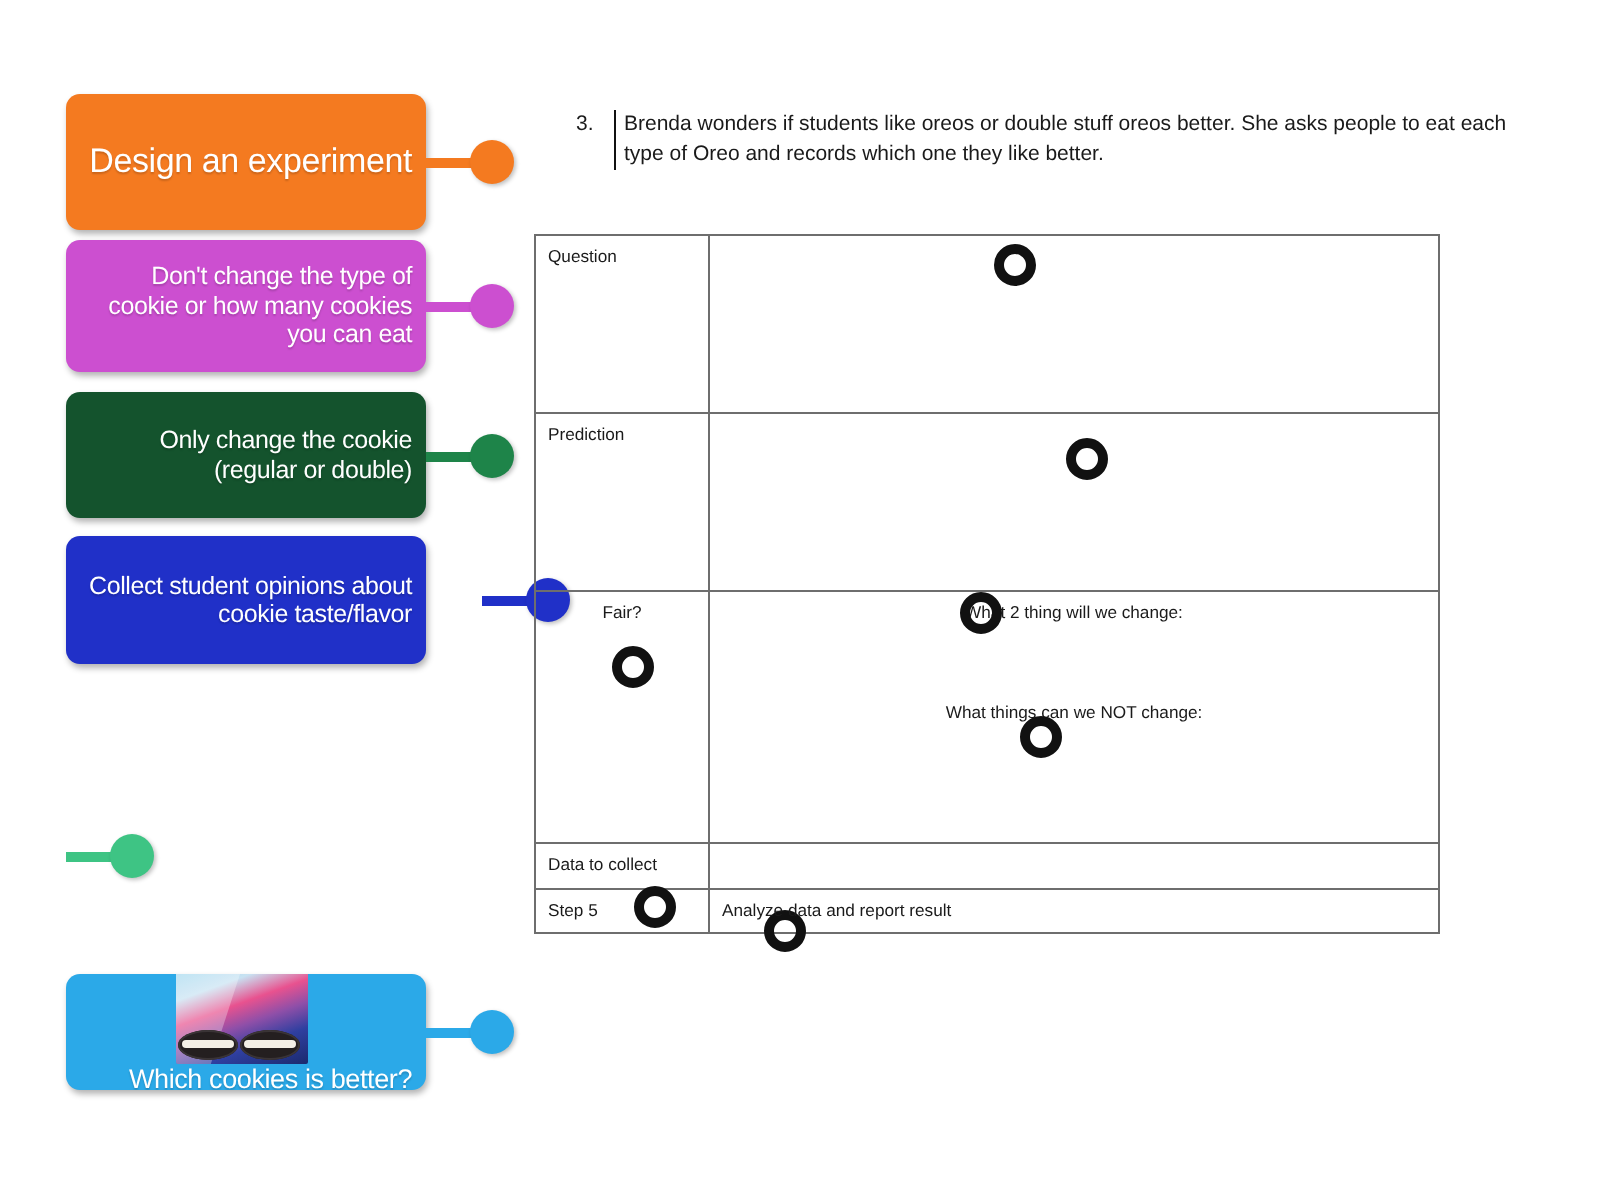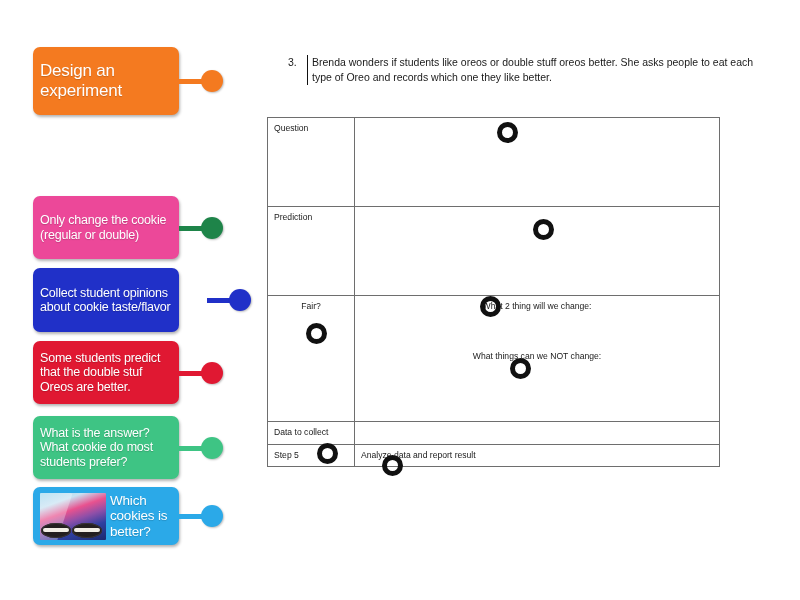--- a/index.html
+++ b/index.html
@@ -25,26 +25,26 @@
   }
 
   .card-row {
     position: absolute;
     left: 33px;
     display: flex;
     align-items: center;
   }
 
   .card {
-    width: 146px;
+    width: 180px;
     border-radius: 7px;
     box-sizing: border-box;
     padding: 22px 7px;
     color: #ffffff;
-    text-align: left;
+    text-align: right;
     line-height: 1.16;
     letter-spacing: -0.2px;
     box-shadow: 1px 2px 3px rgba(0,0,0,0.30);
     position: relative;
     overflow: hidden;
     display: flex;
     align-items: center;
     justify-content: center;
   }
   .card .card-text {
@@ -192,58 +192,55 @@
 <div id="card-column">
     <div class="card-row" style="top: 47px;">
       <div class="card" style="background: rgb(244, 122, 32); height: 68px; font-size: 17px;">
         <div class="card-text">Design an experiment</div>
       </div>
       <div class="connector">
         <div class="stalk" style="background:#F47A20"></div>
         <div class="knob" style="background:#F47A20"></div>
       </div>
     </div>
+    <div class="card-row" style="top: 120px;">
+      <div class="card" style="background: rgb(204, 79, 208); height: 66px; font-size: 12.5px;">
+        <div class="card-text">Don't change the type of cookie or how many cookies you can eat</div>
+      </div>
+      <div class="connector">
+        <div class="stalk" style="background:#CC4FD0"></div>
+        <div class="knob" style="background:#CC4FD0"></div>
+      </div>
+    </div>
     <div class="card-row" style="top: 196px;">
-      <div class="card" style="background: #ec4899; height: 63px; font-size: 12.5px;">
+      <div class="card" style="background: #14532d; height: 63px; font-size: 12.5px;">
         <div class="card-text">Only change the cookie (regular or double)</div>
       </div>
       <div class="connector">
         <div class="stalk" style="background:#1E8449"></div>
         <div class="knob" style="background:#1E8449"></div>
       </div>
     </div>
     <div class="card-row" style="top: 268px; gap: 28px;">
       <div class="card" style="background: rgb(32, 48, 200); height: 64px; font-size: 12.5px;">
         <div class="card-text">Collect student opinions about cookie taste/flavor</div>
       </div>
       <div class="connector">
         <div class="stalk" style="background:#2030C8"></div>
         <div class="knob" style="background:#2030C8"></div>
       </div>
     </div>
-    <div class="card-row" style="top: 341px;">
-      <div class="card" style="background: rgb(224, 24, 50); height: 63px; font-size: 12.5px;">
-        <div class="card-text">Some students predict that the double stuf Oreos are better.</div>
-      </div>
-      <div class="connector">
-        <div class="stalk" style="background:#E01832"></div>
-        <div class="knob" style="background:#E01832"></div>
-      </div>
-    </div>
     <div class="card-row" style="top: 416px;">
-      <div class="card" style="background: rgb(62, 196, 132); height: 63px; font-size: 12.5px;">
-        <div class="card-text">What is the answer? What cookie do most students prefer?</div>
-      </div>
       <div class="connector">
         <div class="stalk" style="background:#3EC484"></div>
         <div class="knob" style="background:#3EC484"></div>
       </div>
     </div>
     <div class="card-row" style="top: 487px;">
-      <div class="card" style="background: rgb(43, 169, 232); height: 58px; font-size: 13.5px;">
+      <div class="card" style="background: rgb(43, 169, 232); height: 58px; font-size: 13.5px; flex-direction: column;">
         <div class="thumb">
           <div class="sheen"></div>
           <div class="oreo o1"></div>
           <div class="oreo o2"></div>
         </div>
         <div class="card-text">Which cookies is better?</div>
       </div>
       <div class="connector">
         <div class="stalk" style="background:#2BA9E8"></div>
         <div class="knob" style="background:#2BA9E8"></div>

